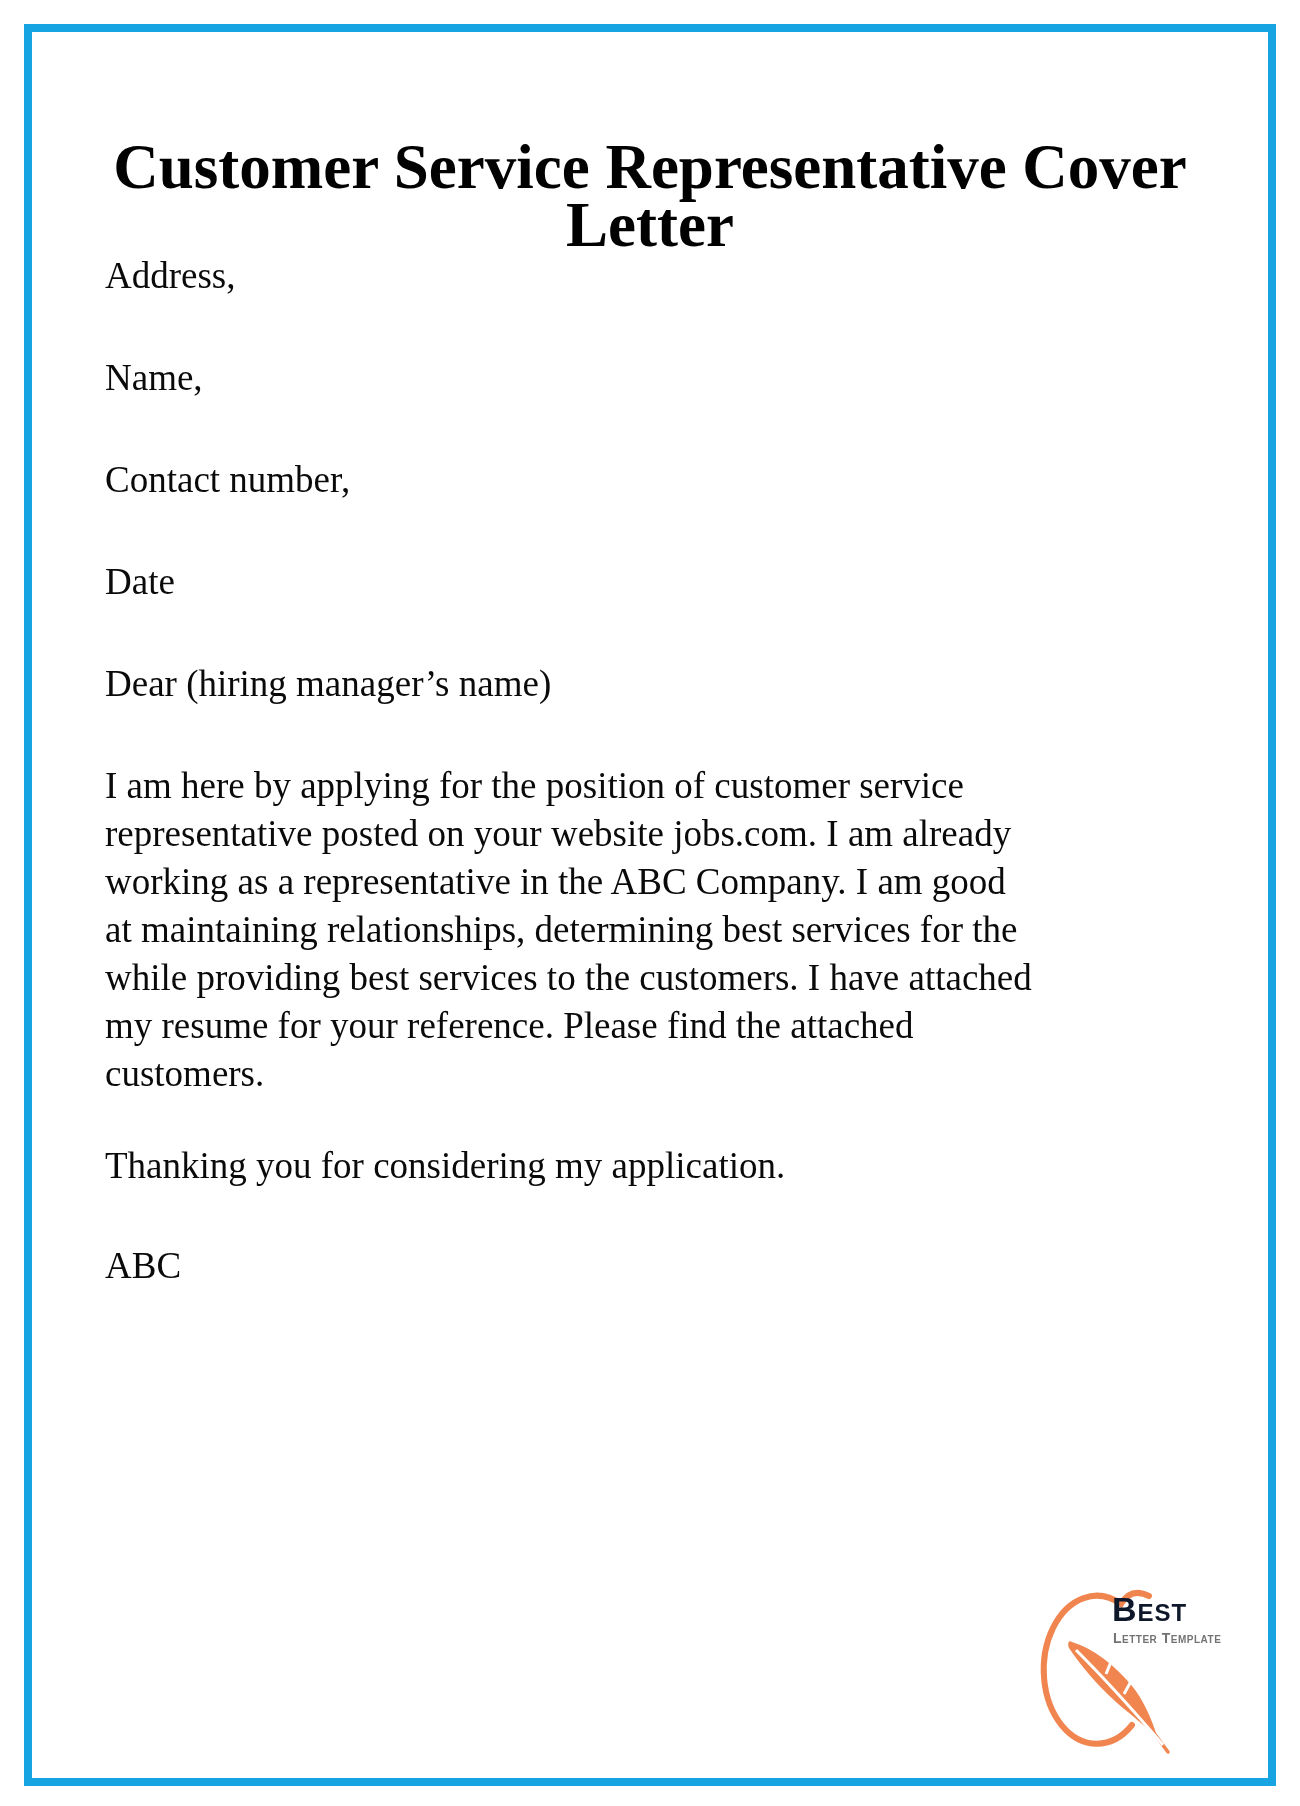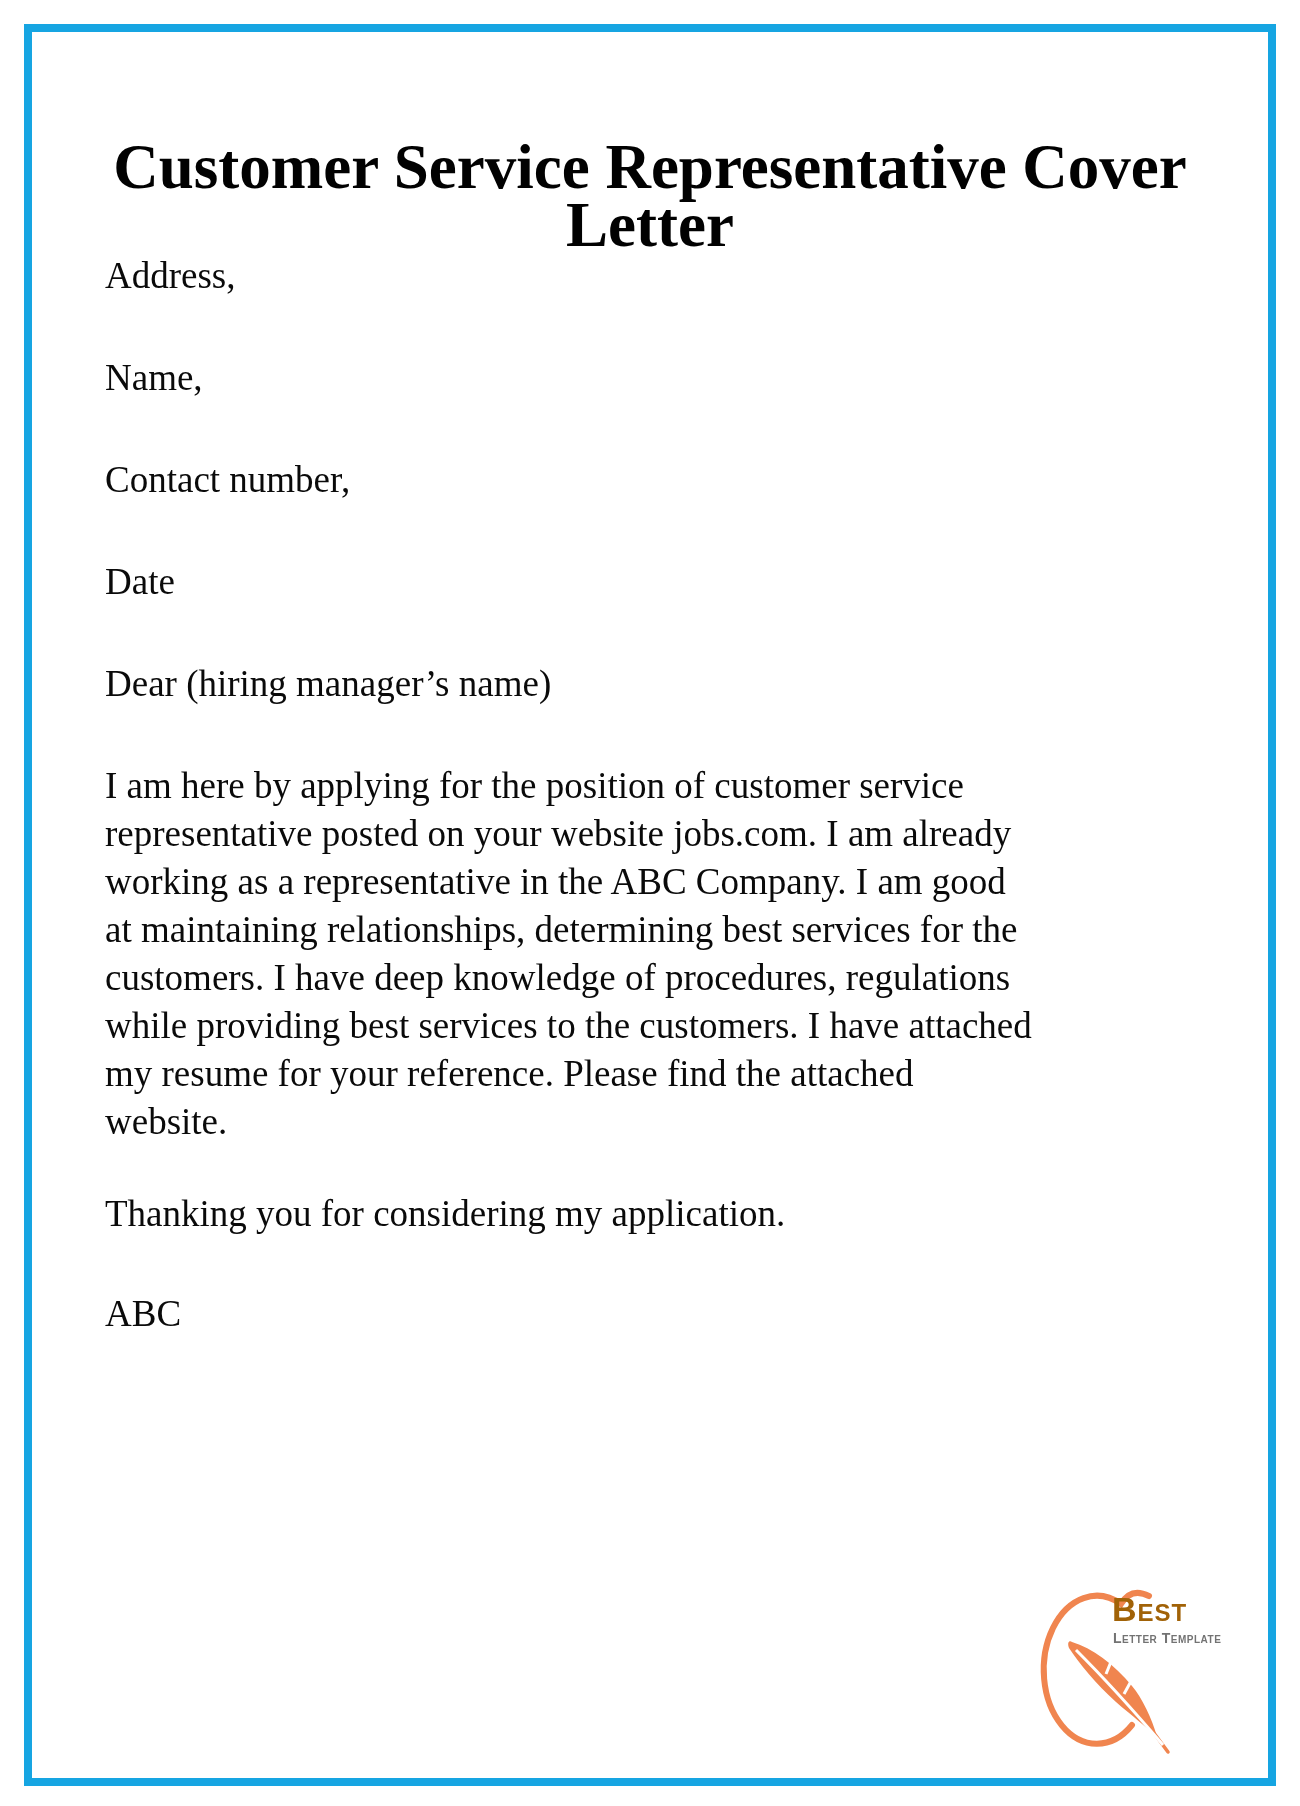--- a/index.html
+++ b/index.html
@@ -53,21 +53,21 @@
   .logo svg { position: absolute; left: 0; top: 0; }
   .logo-brand {
     position: absolute;
     left: 76px; top: 10px;
     font-family: "Liberation Sans", sans-serif;
     font-weight: bold;
     font-variant: small-caps;
     font-size: 34px;
     line-height: 34px;
     letter-spacing: 1px;
-    color: #a16207;
+    color: #0f172a;
   }
   .logo-tagline {
     position: absolute;
     left: 77px; top: 48px;
     font-family: "Liberation Sans", sans-serif;
     font-weight: bold;
     font-variant: small-caps;
     font-size: 14px;
     line-height: 16px;
     letter-spacing: 0.5px;
@@ -91,24 +91,23 @@
     </div>
 
   <div class="salutation">Dear (hiring manager’s name)</div>
 
   <div class="paragraphs">
       <div class="para">
         <div class="line">I am here by applying for the position of customer service</div>
         <div class="line">representative posted on your website jobs.com. I am already</div>
         <div class="line">working as a representative in the ABC Company. I am good</div>
         <div class="line">at maintaining relationships, determining best services for the</div>
-        <div class="line">customers. I have deep knowledge of procedures, regulations</div>
         <div class="line">while providing best services to the customers. I have attached</div>
         <div class="line">my resume for your reference. Please find the attached</div>
-        <div class="line">website.</div>
+        <div class="line">customers.</div>
       </div>
       <div class="para">
         <div class="line">Thanking you for considering my application.</div>
       </div>
     </div>
 
 
   <div class="signature">ABC</div>
 
 </div>

